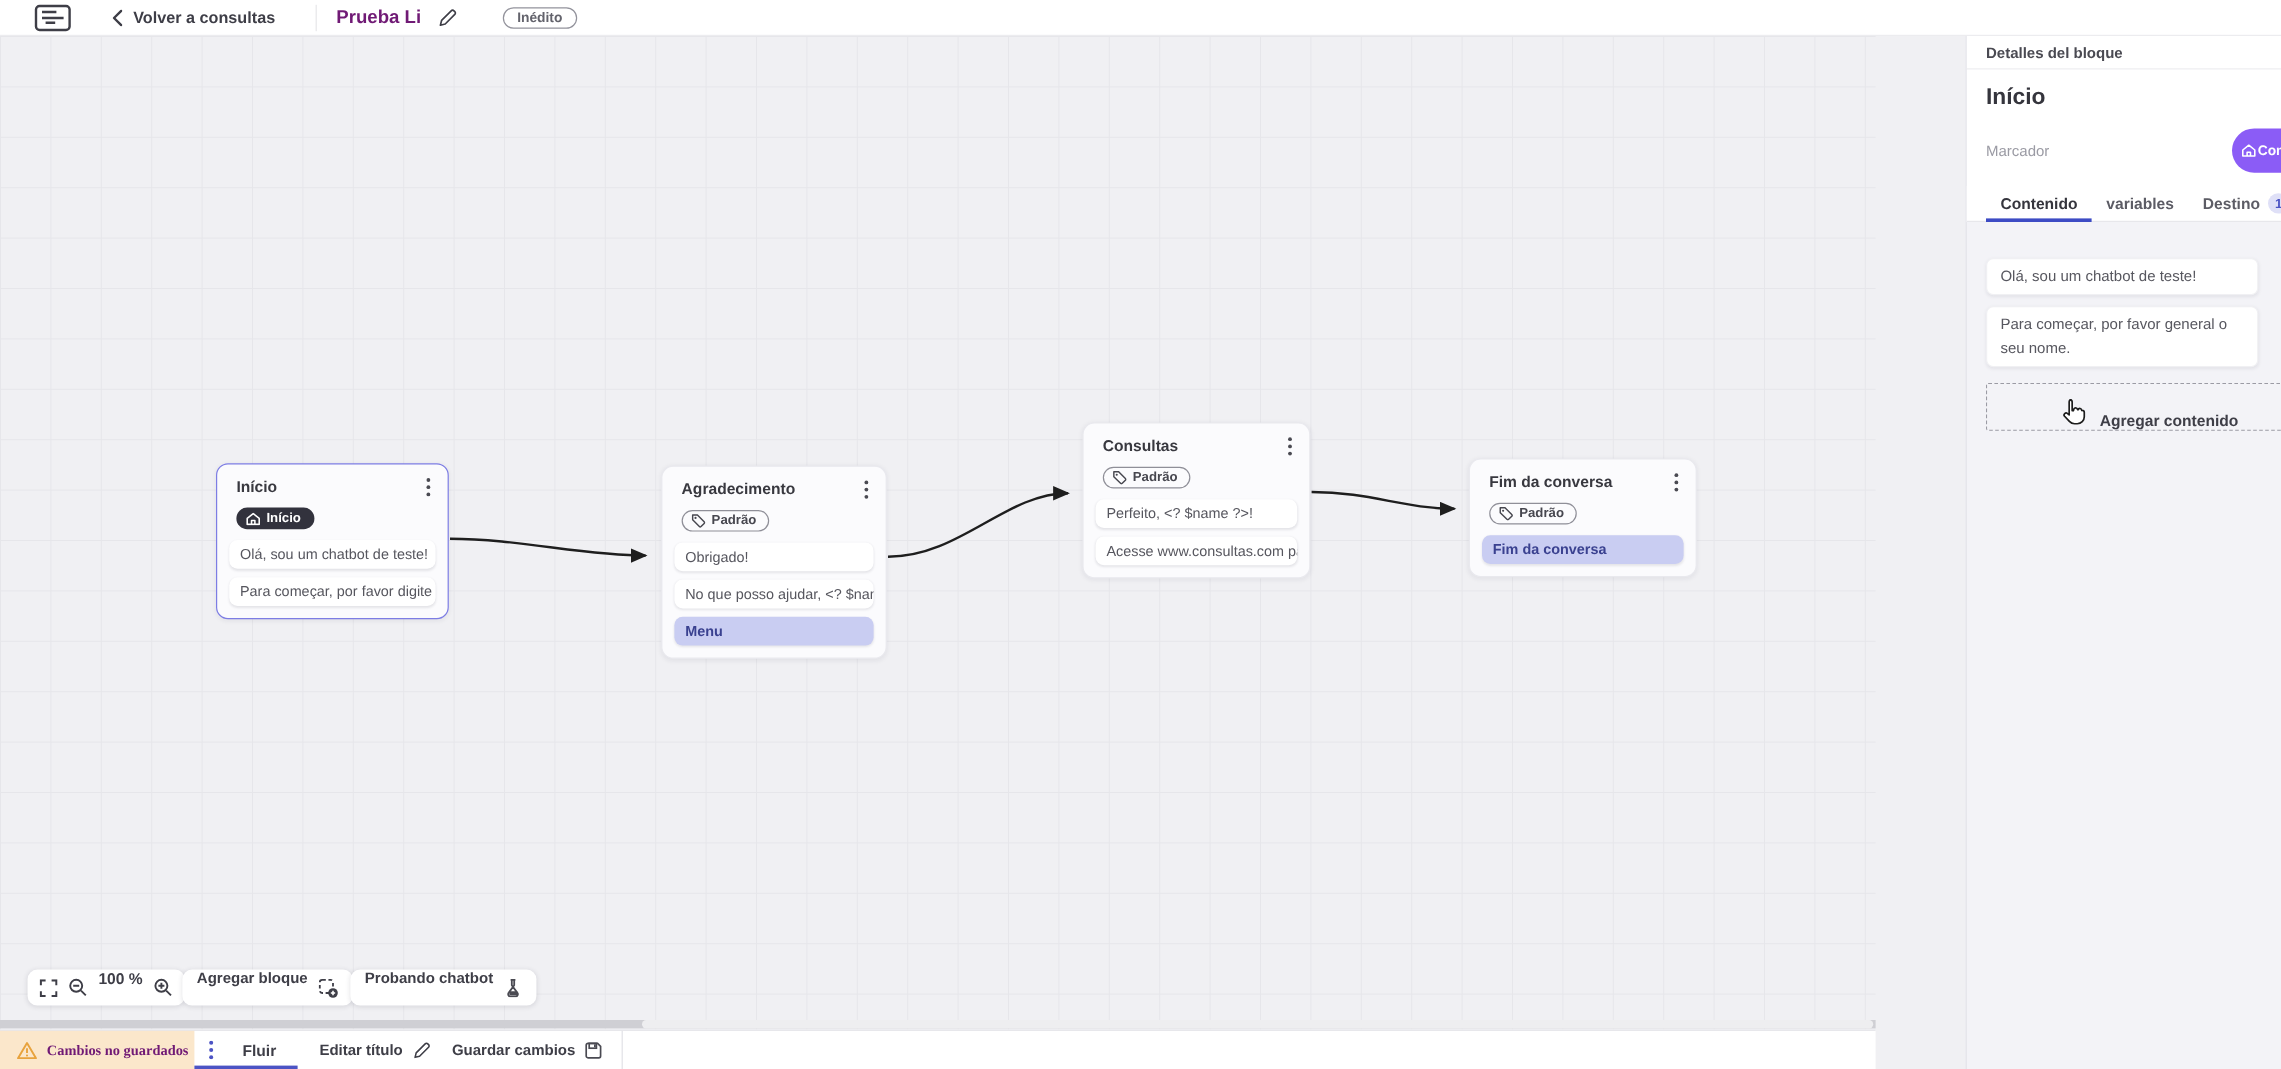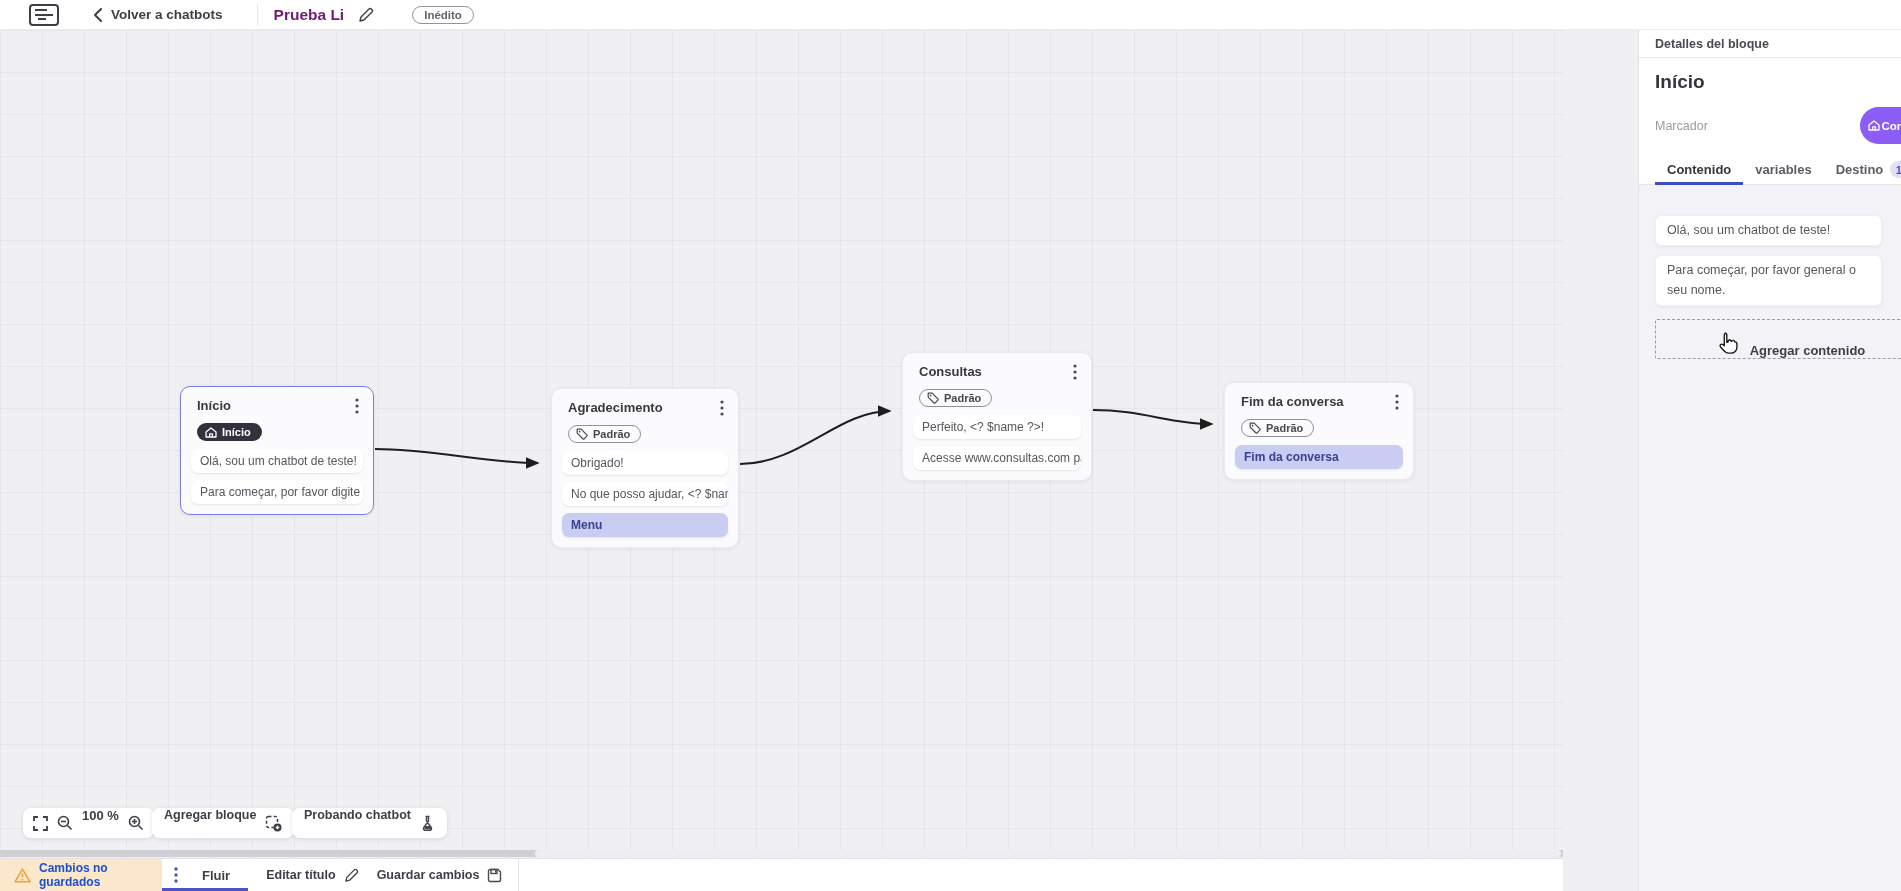--- a/index.html
+++ b/index.html
@@ -86,21 +86,21 @@
 
   
   .bottombar {
     position:absolute; left:0; top:858px; width:1563px; height:33px;
     background:#fff; border-top:1px solid #e2e2e6; display:flex; align-items:center; z-index:20;
   }
   .warn {
     width:162px; height:100%; background:#fbe7cb; display:flex; align-items:center;
     gap:8px; padding-left:14px; flex:0 0 auto;
   }
-  .warn-label { font-size:12px; font-weight:600; color:#1d4ed8; }
+  .warn-label { font-size:12px; font-weight:600; color:#701a75;font-family:Liberation Serif, serif; }
   .bb-tab { position:relative; height:100%; display:flex; align-items:center; gap:22px; padding:0 18px 0 10px; }
   .bb-tab::after { content:""; position:absolute; left:0; right:0; bottom:0; height:3px; background:#4c54c4; }
   .bb-kebab { cursor:pointer; padding:0 2px; }
   .bb-tab-label { font-size:13px; font-weight:700; color:#3e3e47; cursor:pointer; }
   .bb-item { display:flex; align-items:center; gap:8px; margin-left:18px; cursor:pointer; }
   .bb-item-label { font-size:12.5px; font-weight:600; color:#3e3e47; }
   .bb-divider { width:1px; height:33px; background:#e2e2e6; margin-left:16px; }
 
   
   .panel {
@@ -165,21 +165,21 @@
       <rect x="2" y="2" width="28" height="20" rx="3" fill="none" stroke="#3e3e47" stroke-width="2"></rect>
       <path d="M7 7 h12 M7 12 h18 M10 16 h8" stroke="#3e3e47" stroke-width="2" fill="none"></path>
     </svg>
   </span>
   <span class="back-btn">
     <span>
       <svg width="9" height="14" viewBox="0 0 9 14">
           <path d="M8 1 L2 7 L8 13" fill="none" stroke="#3e3e47" stroke-width="2" stroke-linecap="round" stroke-linejoin="round"></path>
         </svg>
     </span>
-    <span class="back-label">Volver a chatbots</span>
+    <span class="back-label">Volver a consultas</span>
   </span>
   <span class="tb-divider"></span>
   <span class="page-title">Prueba Li</span>
   <span class="edit-pencil">
     <svg width="16" height="16" viewBox="0 0 16 16">
         <path d="M2 14 l1-4 L11 2 a1.6 1.6 0 0 1 2.3 0 l0.7 0.7 a1.6 1.6 0 0 1 0 2.3 L6 13 Z" fill="none" stroke="#3e3e47" stroke-width="1.4" stroke-linejoin="round"></path>
       </svg>
   </span>
   <span class="status-pill">Inédito</span>
 </div>

